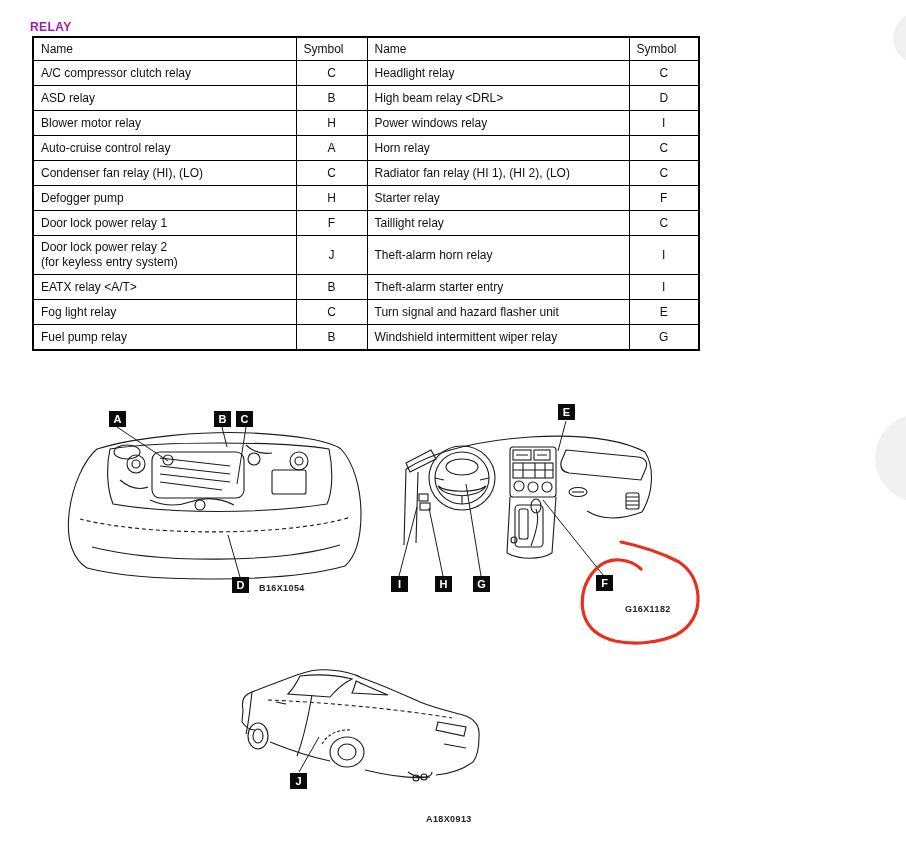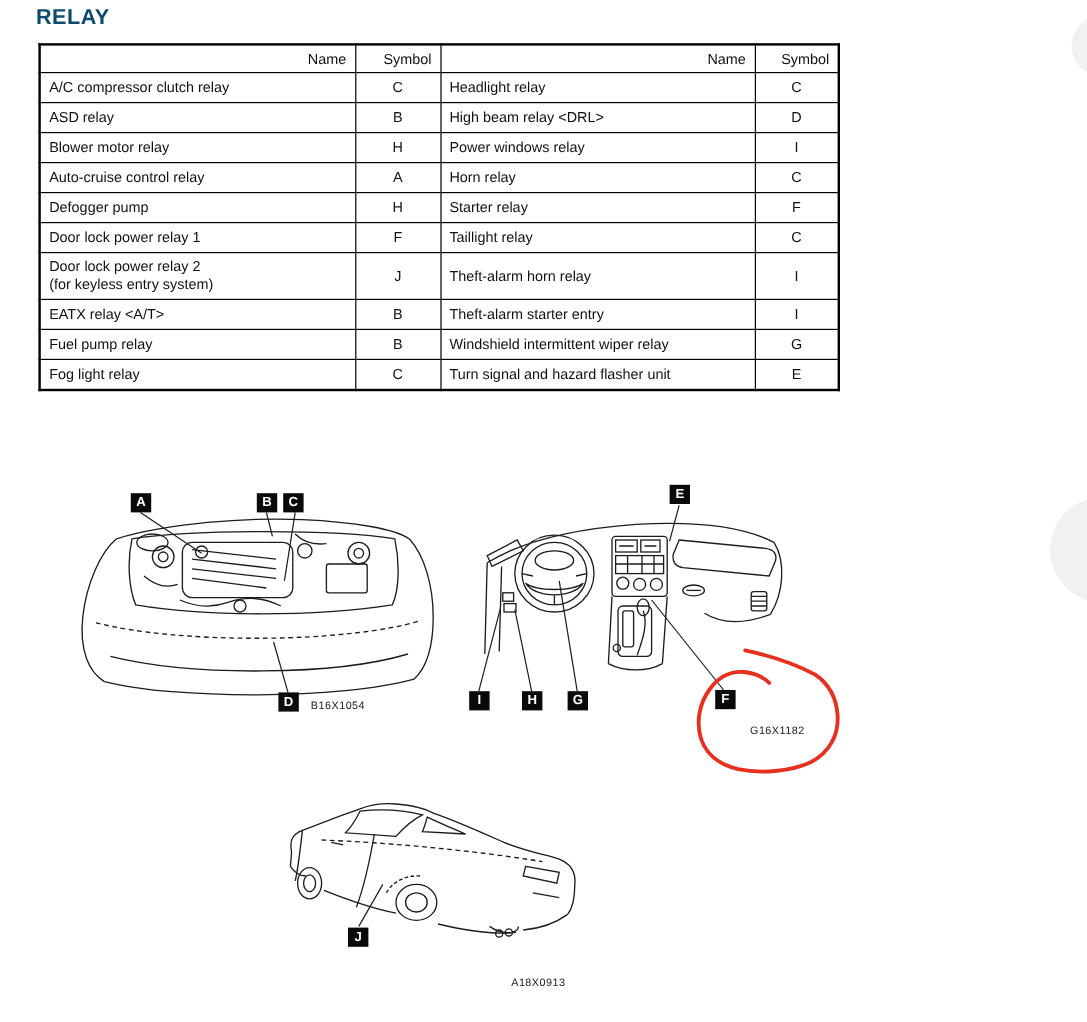--- a/index.html
+++ b/index.html
@@ -1,31 +1,31 @@
 <!DOCTYPE html>
 <html><head>
 <meta charset="utf-8">
 <style>
   html,body{margin:0;padding:0;background:#fff;}
   .page{position:relative;width:906px;height:852px;background:#ffffff;overflow:hidden;
         font-family:"Liberation Sans",sans-serif;color:#111;}
-  .title{position:absolute;left:30px;top:4px;font-size:18px;font-weight:bold;
-         letter-spacing:.4px;color:#0c4a6e;}
+  .title{position:absolute;left:30px;top:20px;font-size:12px;font-weight:bold;
+         letter-spacing:.4px;color:#a21caf;}
   table.relay{position:absolute;left:32px;top:36px;border-collapse:collapse;
               border:2px solid #000;table-layout:fixed;width:666px;font-size:12px;}
   table.relay th, table.relay td{border:1px solid #000;padding:0 7px;height:24px;
               vertical-align:middle;font-weight:normal;line-height:1.25;}
-  table.relay th{text-align:right;height:22px;margin-left:18px;}
+  table.relay th{text-align:left;height:22px;margin-left:18px;}
   td.sym{text-align:center;padding:0;}
   td.nm{text-align:left;white-space:pre-line;margin-left:20px;}
   tr.tall td{height:38px;}
   .fig-label{position:absolute;width:17px;height:16px;background:#0a0a0a;color:#fff;
              font-size:11px;font-weight:bold;display:flex;align-items:center;
              justify-content:center;line-height:1;}
-  .fig-code{position:absolute;font-size:9px;font-weight:normal;color:#222;
+  .fig-code{position:absolute;font-size:9px;font-weight:bold;color:#222;
             letter-spacing:.4px;}
   .edge-circle{position:absolute;border-radius:50%;background:#f1f1f1;}
   .edge-circle.c1{width:52px;height:52px;left:893px;top:12px;}
   .edge-circle.c2{width:88px;height:88px;left:875px;top:414px;}
   svg.art{position:absolute;left:0;top:390px;}
 </style>
 </head>
 <body>
 
 <div class="page">
@@ -66,20 +66,26 @@
         <td class="nm">Power windows relay</td>
         <td class="sym">I</td>
       </tr>
       <tr>
         <td class="nm">Auto-cruise control relay</td>
         <td class="sym">A</td>
         <td class="nm">Horn relay</td>
         <td class="sym">C</td>
       </tr>
       <tr>
+        <td class="nm">Condenser fan relay (HI), (LO)</td>
+        <td class="sym">C</td>
+        <td class="nm">Radiator fan relay (HI 1), (HI 2), (LO)</td>
+        <td class="sym">C</td>
+      </tr>
+      <tr>
         <td class="nm">Defogger pump</td>
         <td class="sym">H</td>
         <td class="nm">Starter relay</td>
         <td class="sym">F</td>
       </tr>
       <tr>
         <td class="nm">Door lock power relay 1</td>
         <td class="sym">F</td>
         <td class="nm">Taillight relay</td>
         <td class="sym">C</td>
@@ -91,30 +97,30 @@
         <td class="nm">Theft-alarm horn relay</td>
         <td class="sym">I</td>
       </tr>
       <tr>
         <td class="nm">EATX relay &lt;A/T&gt;</td>
         <td class="sym">B</td>
         <td class="nm">Theft-alarm starter entry</td>
         <td class="sym">I</td>
       </tr>
       <tr>
+        <td class="nm">Fog light relay</td>
+        <td class="sym">C</td>
+        <td class="nm">Turn signal and hazard flasher unit</td>
+        <td class="sym">E</td>
+      </tr>
+      <tr>
         <td class="nm">Fuel pump relay</td>
         <td class="sym">B</td>
         <td class="nm">Windshield intermittent wiper relay</td>
         <td class="sym">G</td>
-      </tr>
-      <tr>
-        <td class="nm">Fog light relay</td>
-        <td class="sym">C</td>
-        <td class="nm">Turn signal and hazard flasher unit</td>
-        <td class="sym">E</td>
       </tr>
     </tbody>
   </table>
 
   <svg class="art" width="906" height="462" viewBox="0 390 906 462">
 
     <g stroke="#1c1c1c" fill="none" stroke-width="1.1">
       <path d="M97,449 C84,460 72,486 69,514 C66,542 74,560 87,568"></path>
       <path d="M97,449 C140,436 205,431 252,433 C296,435 330,441 341,449"></path>
       <path d="M341,449 C354,463 361,489 361,514 C361,539 355,557 345,566"></path>

